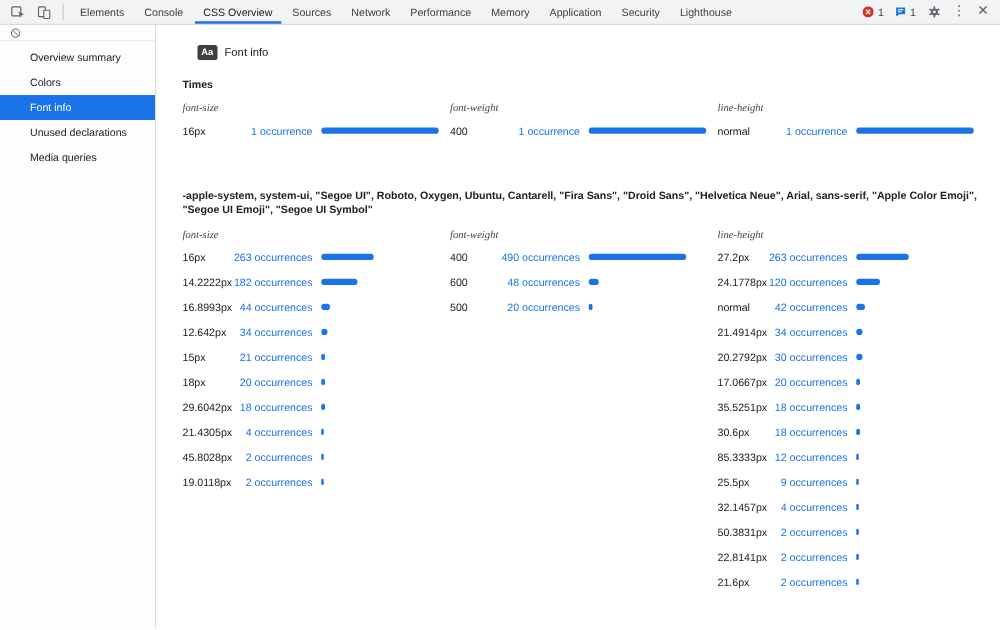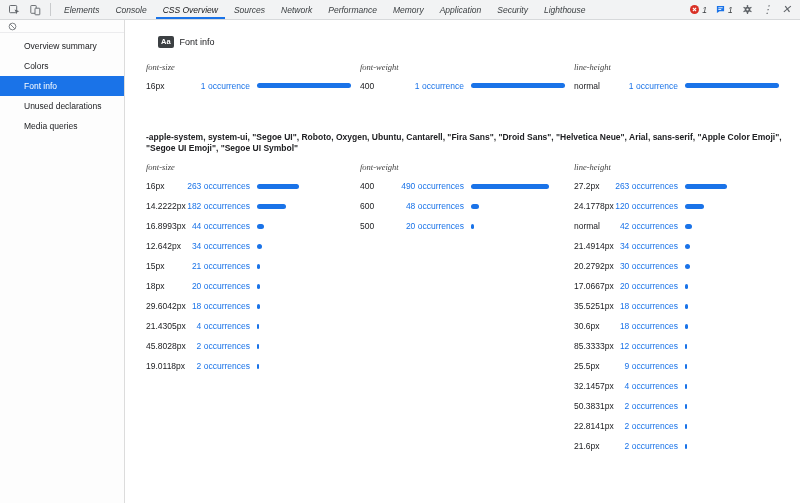--- a/index.html
+++ b/index.html
@@ -8,21 +8,21 @@
     font-family: "Liberation Sans", sans-serif;
     font-size: 8.5px;
     color: #202124;
     background: #fff;
   }
   :root { --accent: #1a73e8; --error: #d93025; }
 
   
   .tabbar {
     height: 20px; background: #f2f3f4; border-bottom: 1px solid #d7d9db;
-    display: flex; align-items: stretch; font-style: italic;
+    display: flex; align-items: stretch;
   }
   .tabbar-left { display: flex; align-items: center; gap: 7px; padding: 0 4px 0 7px; }
   .tb-iconbtn { display: flex; align-items: center; justify-content: center; width: 14px; height: 14px; cursor: pointer; }
   .toolbar-sep { width: 1px; height: 13px; background: #c9cbcd; align-self: center; margin: 0 1px; }
   .tabs { display: flex; align-items: stretch; }
   .tab { display: flex; align-items: center; padding: 0 8px; color: #3c4043; position: relative; cursor: pointer; white-space: nowrap; }
   .tab.active { color: #202124; }
   .tab.active::after { content: ""; position: absolute; left: 1px; right: 1px; bottom: 0; height: 2px; background: var(--accent); }
   .tabbar-right { margin-left: auto; display: flex; align-items: center; gap: 9px; padding-right: 9px; }
   .count-badge { display: flex; align-items: center; gap: 3px; color: #3c4043; cursor: pointer; }
@@ -136,20 +136,21 @@
       </div>
   </div>
 
   <div class="main">
     <div class="page-header">
       <span class="aa-badge">Aa</span>
       <span class="page-title">Font info</span>
     </div>
     <div>
         <div class="family-section">
+          <div class="family-name">Times</div>
           <div class="font-grid">
             <div class="font-col">
               <div class="col-label">font-size</div>
               <div class="font-row">
                 <span class="row-value">16px</span>
                 <span class="row-linkcell">
                   <span class="row-link">1 occurrence</span>
                 </span>
                 <span class="row-bar" style="width: 94px;"></span>
               </div>

